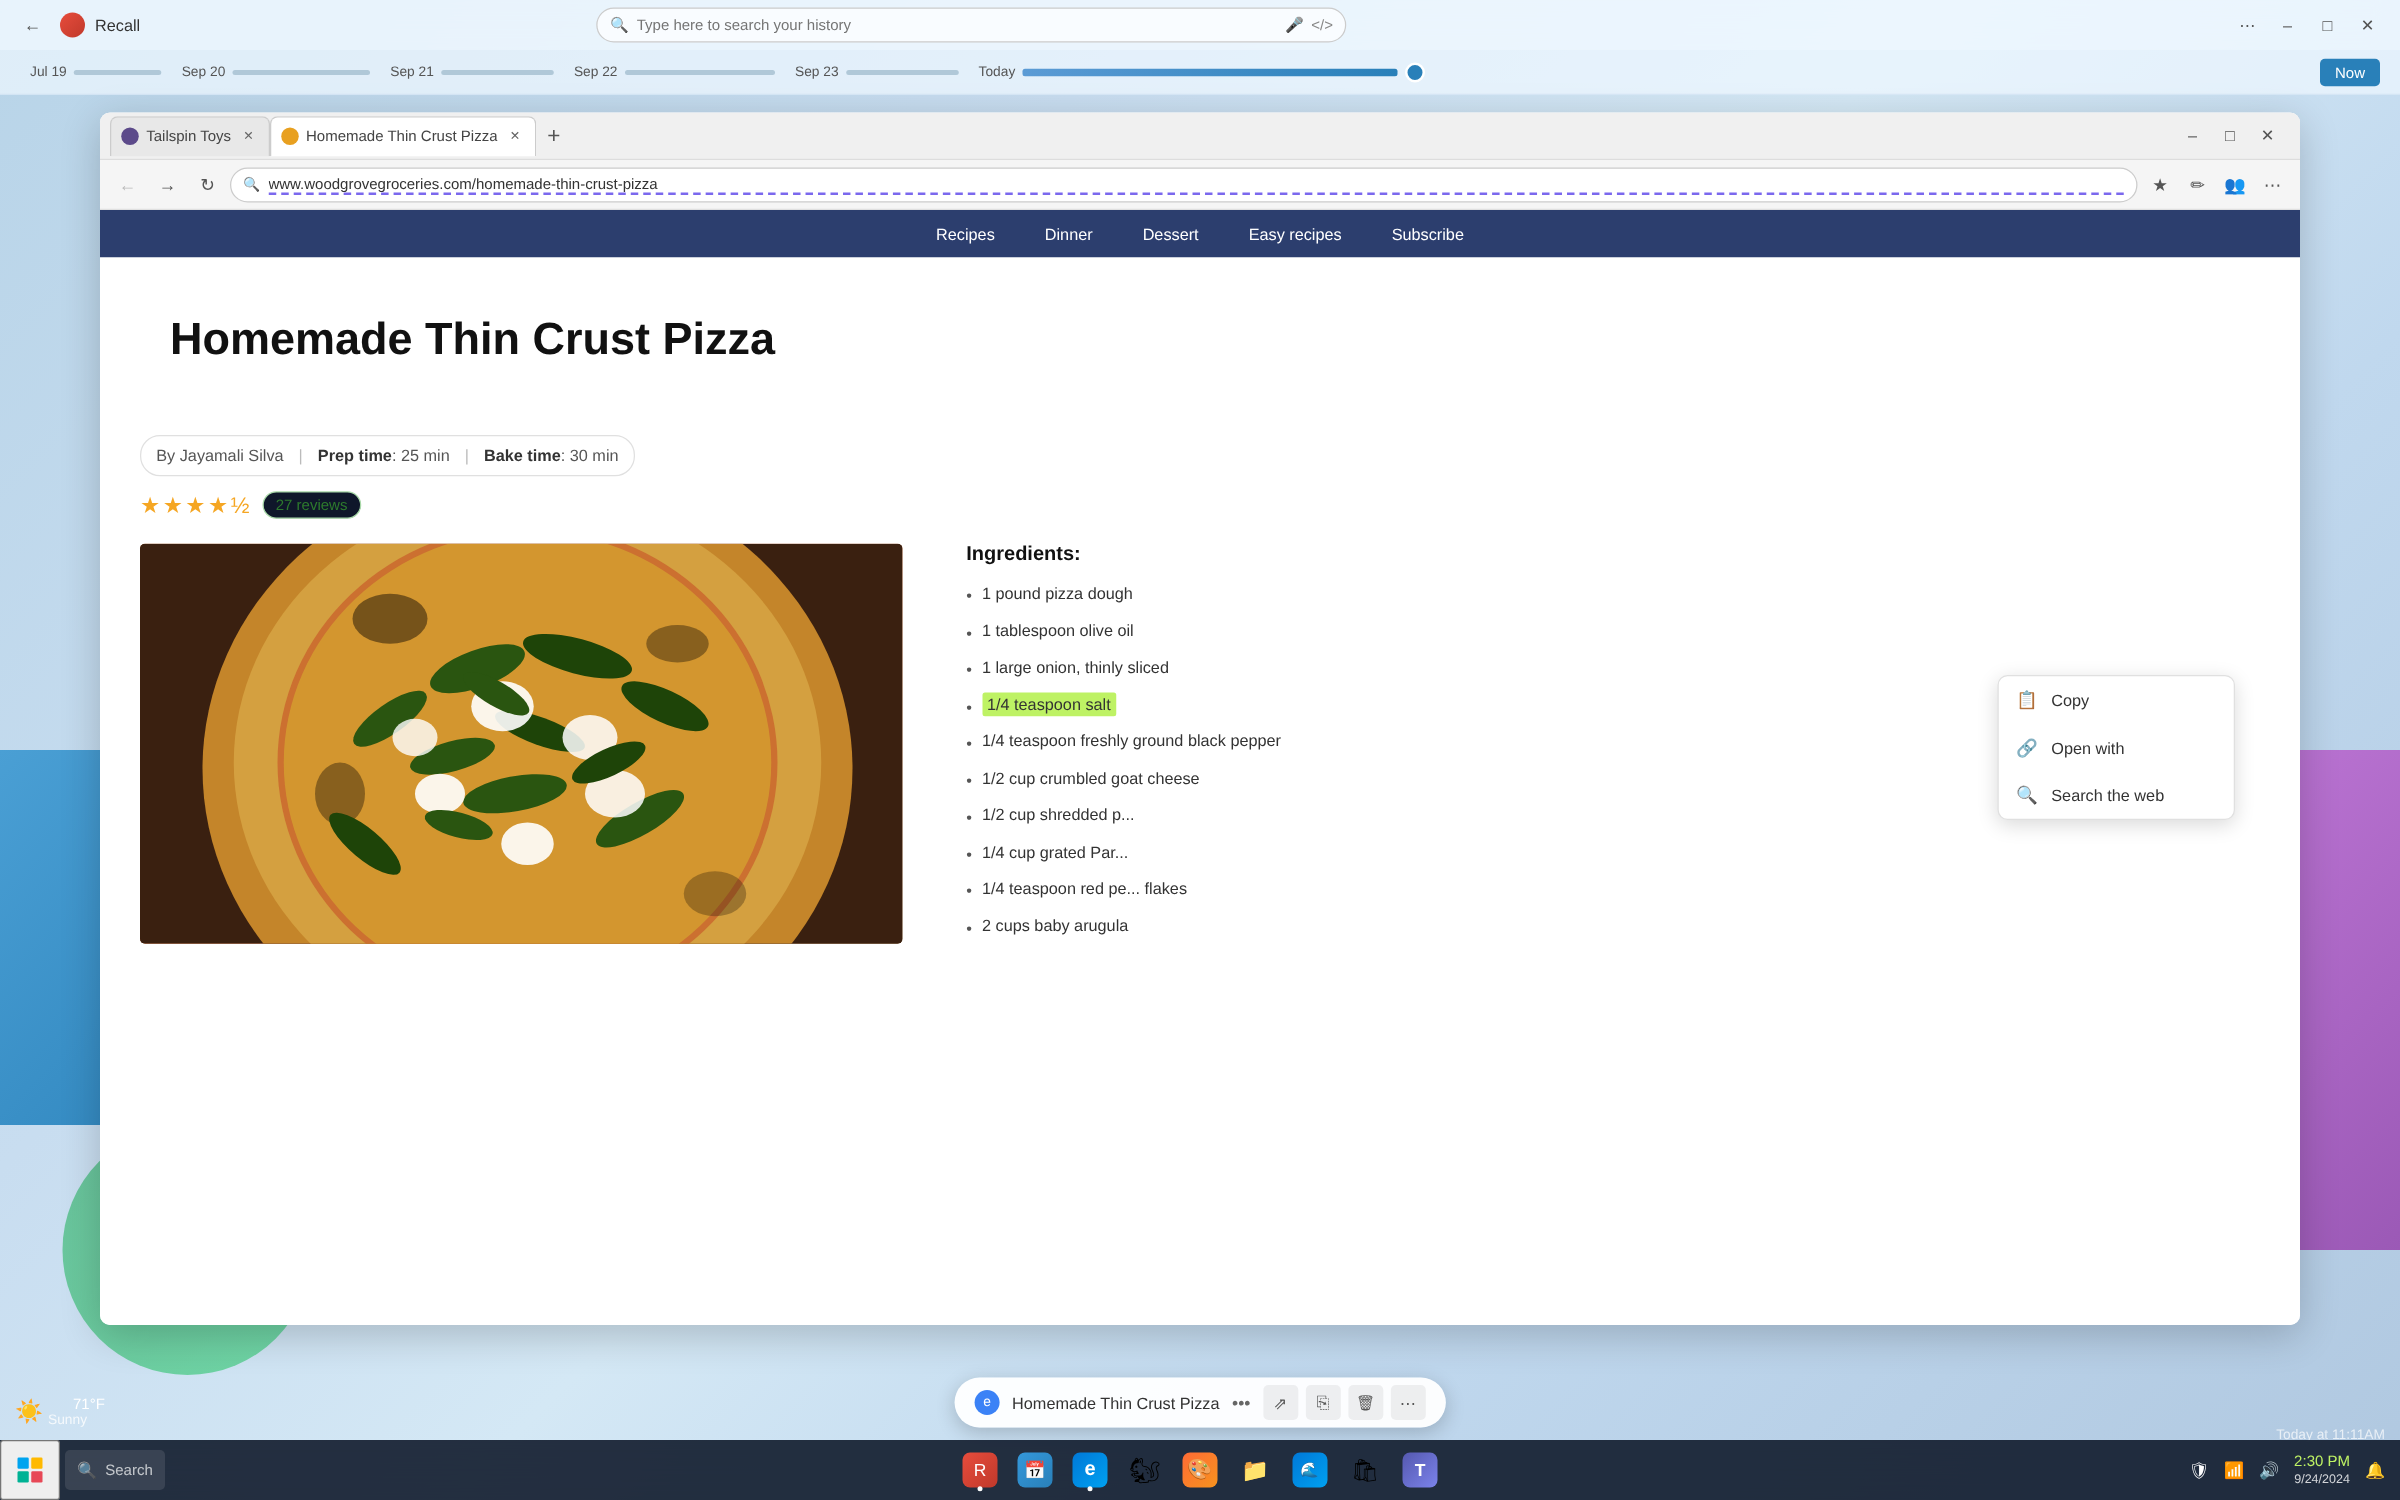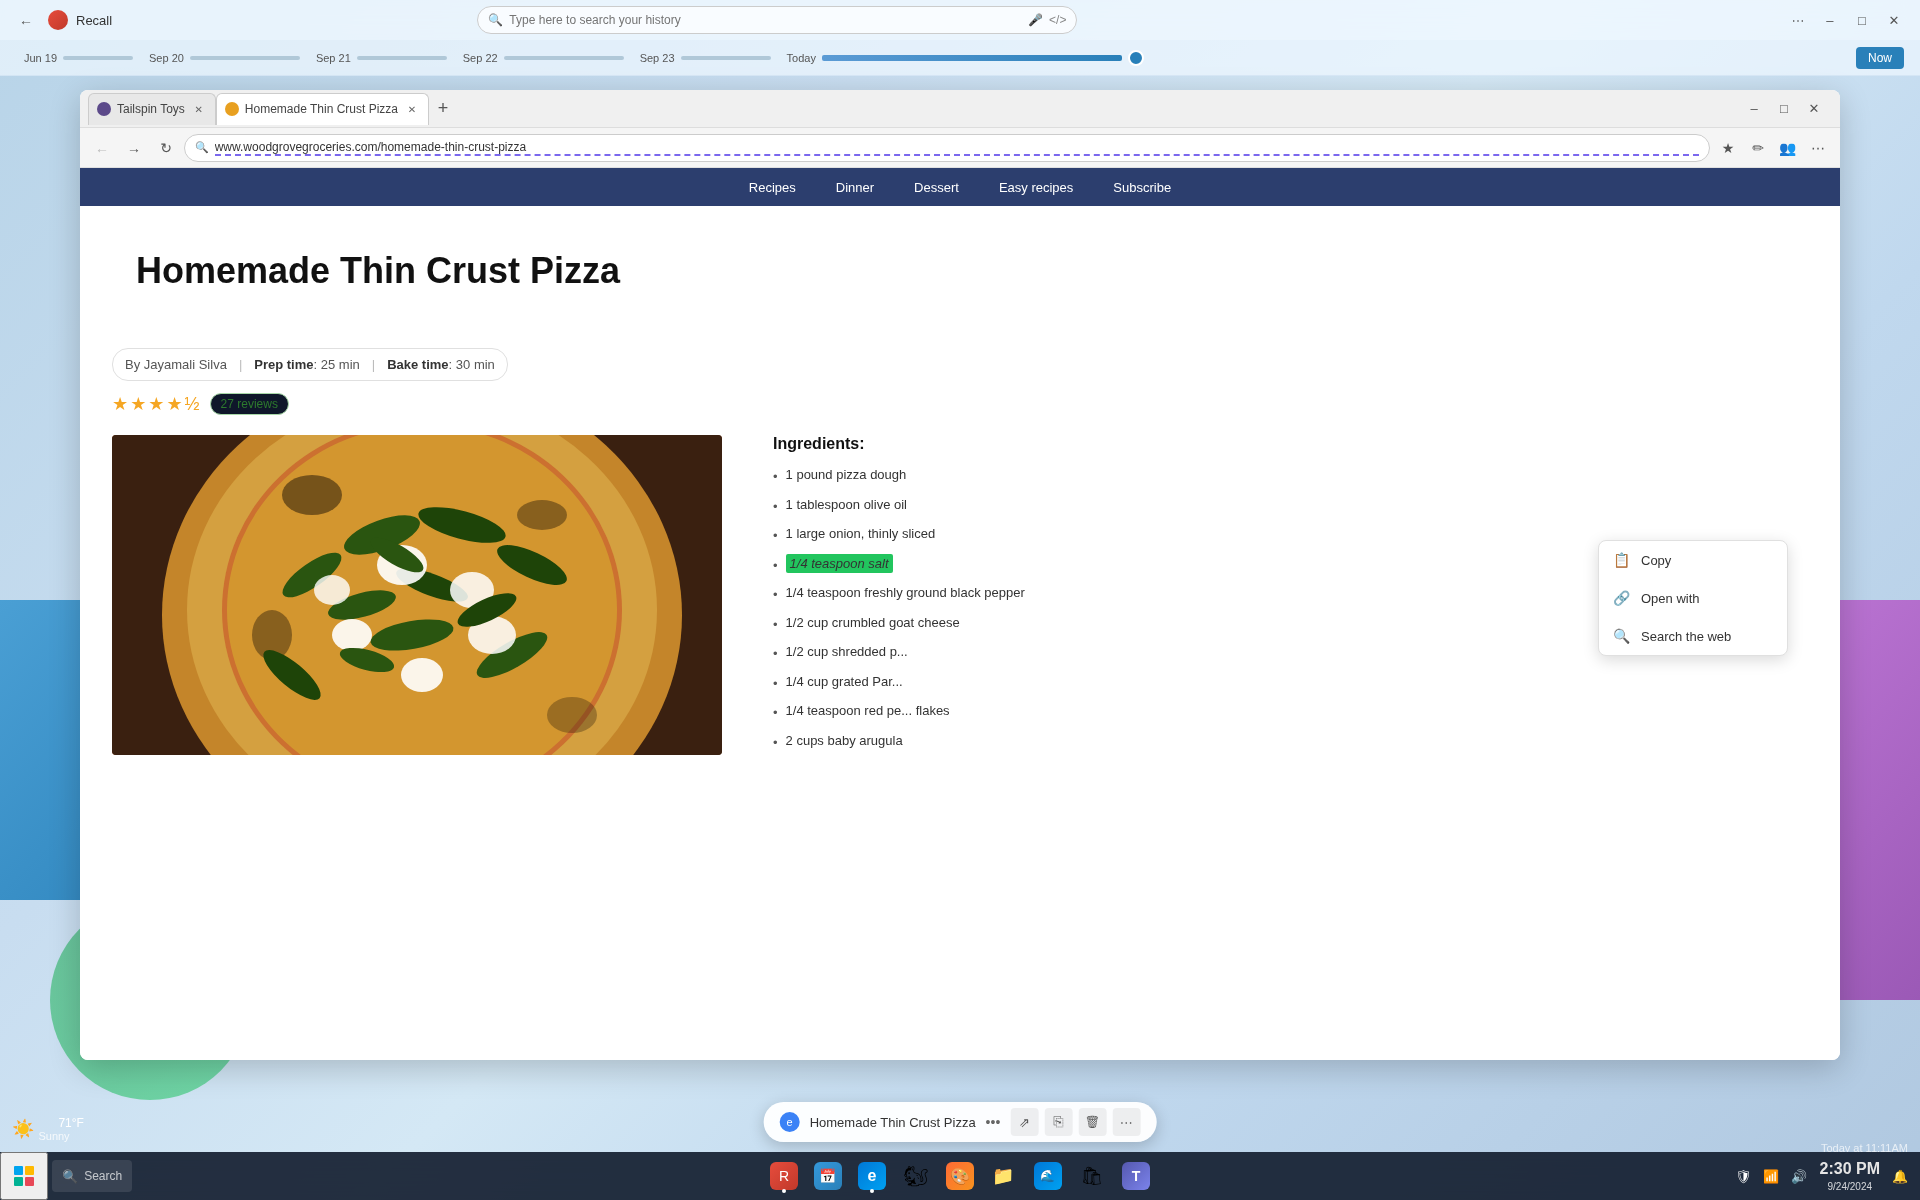--- a/index.html
+++ b/index.html
@@ -378,24 +378,23 @@
       align-items: flex-start;
       gap: 8px;
       margin-bottom: 8px;
       font-size: 13px;
       color: #333;
       line-height: 1.5;
     }
     .ingredient-bullet { color: #555; flex-shrink: 0; margin-top: 2px; }
     .ingredient-text { flex: 1; }
     .ingredient-highlighted {
-      background: #22c55e;
+      background: #bef264;
       padding: 2px 4px;
       border-radius: 2px;
-      font-style: italic;
     }
 
     
     .context-menu {
       position: absolute;
       top: 105px;
       right: 20px;
       width: 190px;
       background: white;
       border: 1px solid #e0e0e0;
@@ -581,21 +580,21 @@
   <div class="recall-title-controls">
     <button class="title-ctrl-btn">⋯</button>
     <button class="title-ctrl-btn">–</button>
     <button class="title-ctrl-btn">□</button>
     <button class="title-ctrl-btn title-ctrl-close">✕</button>
   </div>
 </div>
 
 <div class="timeline-bar">
   <div class="timeline-segment">
-    <span class="timeline-label">Jun 19</span>
+    <span class="timeline-label">Jul 19</span>
     <div class="timeline-bar-line" style="width:70px"></div>
   </div>
   <div class="timeline-segment">
     <span class="timeline-label">Sep 20</span>
     <div class="timeline-bar-line" style="width:110px"></div>
   </div>
   <div class="timeline-segment">
     <span class="timeline-label">Sep 21</span>
     <div class="timeline-bar-line" style="width:90px"></div>
   </div>
@@ -873,18 +872,18 @@
     <div class="taskbar-app">
       <div style="width:28px;height:28px;background:linear-gradient(135deg,#5558af,#7b83eb);border-radius:6px;display:flex;align-items:center;justify-content:center;color:white;font-size:14px;font-weight:bold;">T</div>
     </div>
   </div>
 
   <div class="taskbar-tray">
     <div class="tray-icon" title="Security">🛡</div>
     <div class="tray-icon">📶</div>
     <div class="tray-icon">🔊</div>
     <div class="tray-item tray-time">
-      <div style="color:#e5e5e5;font-size:16px;font-weight:700;">2:30 PM</div>
+      <div style="color:#bef264;font-size:12px;font-weight:400;">2:30 PM</div>
       <div style="color:rgba(255,255,255,0.8);font-size:10px;">9/24/2024</div>
     </div>
     <div class="tray-icon">🔔</div>
   </div>
 </div>
 
 </body></html>

